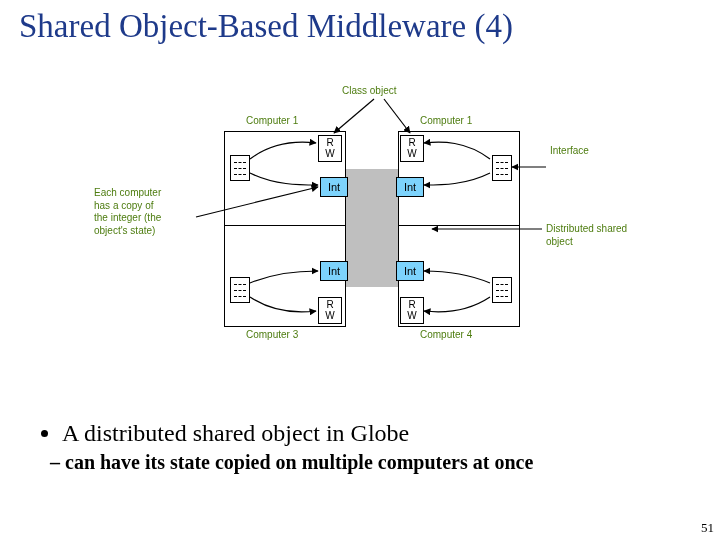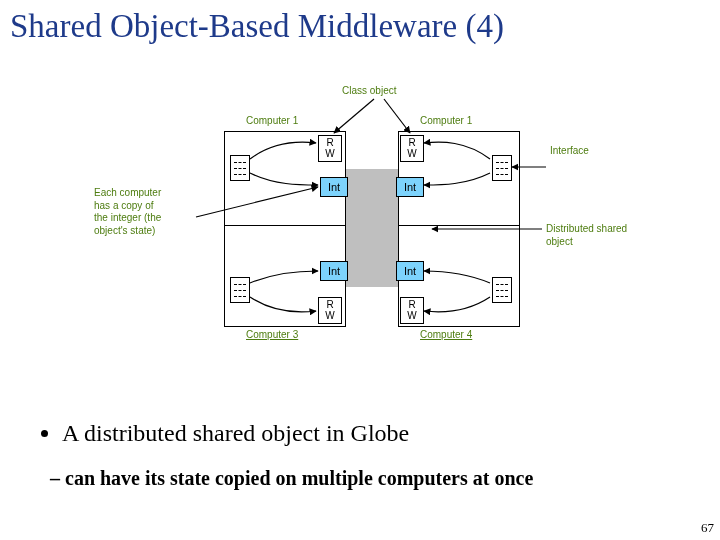--- a/index.html
+++ b/index.html
@@ -8,21 +8,21 @@
     width: 720px;
     height: 540px;
     font-family: "Times New Roman", Times, serif;
     background: #fff;
     position: relative;
     overflow: hidden;
   }
   .title {
     font-size: 33px;
     color: #1e3a8a;
-    padding: 8px 0 0 10px;
+    padding: 8px 0 0 19px;
   }
   .diagram {
     position: absolute;
     left: 94px;
     top: 85px;
     width: 540px;
     height: 315px;
   }
   .diagram-label {
     position: absolute;
@@ -80,21 +80,21 @@
     width: 12px;
     height:0;
   }
   .bullets {
     position: absolute;
     left: 38px;
     top: 420px;
     font-size: 24px;
   }
   .bullets ul { margin: 0; padding-left: 24px; }
-  .bullets li { margin-bottom: 20px; }
+  .bullets li { margin-bottom: 4px; }
   .sub { font-size: 20px; margin-left: 12px; font-weight: bold; }
   .pagenum {
     position: absolute;
     right: 6px;
     bottom: 4px;
     font-size: 13px;
   }
   svg.arrows {
     position:absolute;
     left:0; top:0;
@@ -147,22 +147,22 @@
   </div>
   <div class="iface-box" style="left:398px; top:192px;">
     <div class="dash" style="left:3px; top:6px;"></div>
       <div class="dash" style="left:3px; top:12px;"></div>
       <div class="dash" style="left:3px; top:18px;"></div>
   </div>
 
   <div class="diagram-label" style="left:248px; top:0px;">Class object</div>
   <div class="diagram-label" style="left:152px; top:30px;">Computer 1</div>
   <div class="diagram-label" style="left:326px; top:30px;">Computer 1</div>
-  <div class="diagram-label" style="left:152px; top:244px;text-decoration:underline;">Computer 3</div>
-  <div class="diagram-label" style="left:326px; top:244px;text-decoration:underline;">Computer 4</div>
+  <div class="diagram-label" style="left:152px; top:244px;">Computer 3</div>
+  <div class="diagram-label" style="left:326px; top:244px;">Computer 4</div>
   <div class="diagram-label" style="left:456px; top:60px;">Interface</div>
   <div class="diagram-label" style="left:0px; top:102px; white-space:pre;">Each computer
 has a copy of
 the integer (the
 object's state)</div>
   <div class="diagram-label" style="left:452px; top:138px;">Distributed shared object</div>
 
   <svg class="arrows">
     <defs>
       <marker id="ah" viewBox="0 0 10 10" refX="9" refY="5" markerWidth="6" markerHeight="6" orient="auto-start-reverse">
@@ -191,13 +191,13 @@
 
 </div>
 
 <div class="bullets">
   <ul>
     <li>A distributed shared object in Globe</li>
   </ul>
   <div class="sub">– <span>can have its state copied on multiple computers at once</span></div>
 </div>
 
-<div class="pagenum">67</div>
+<div class="pagenum">51</div>
 
 </body></html>

